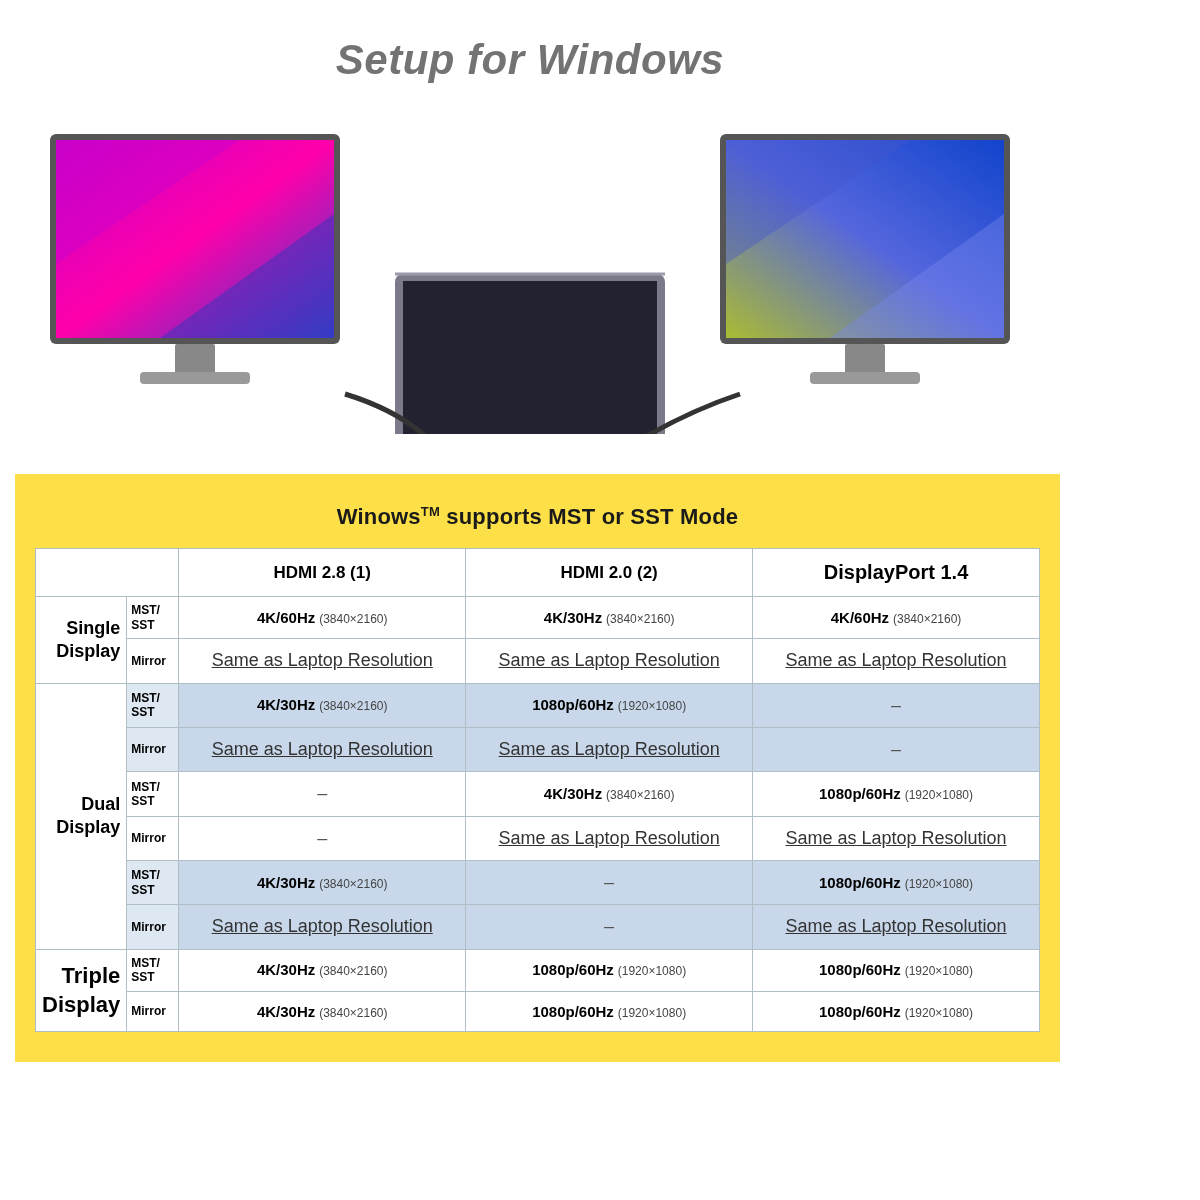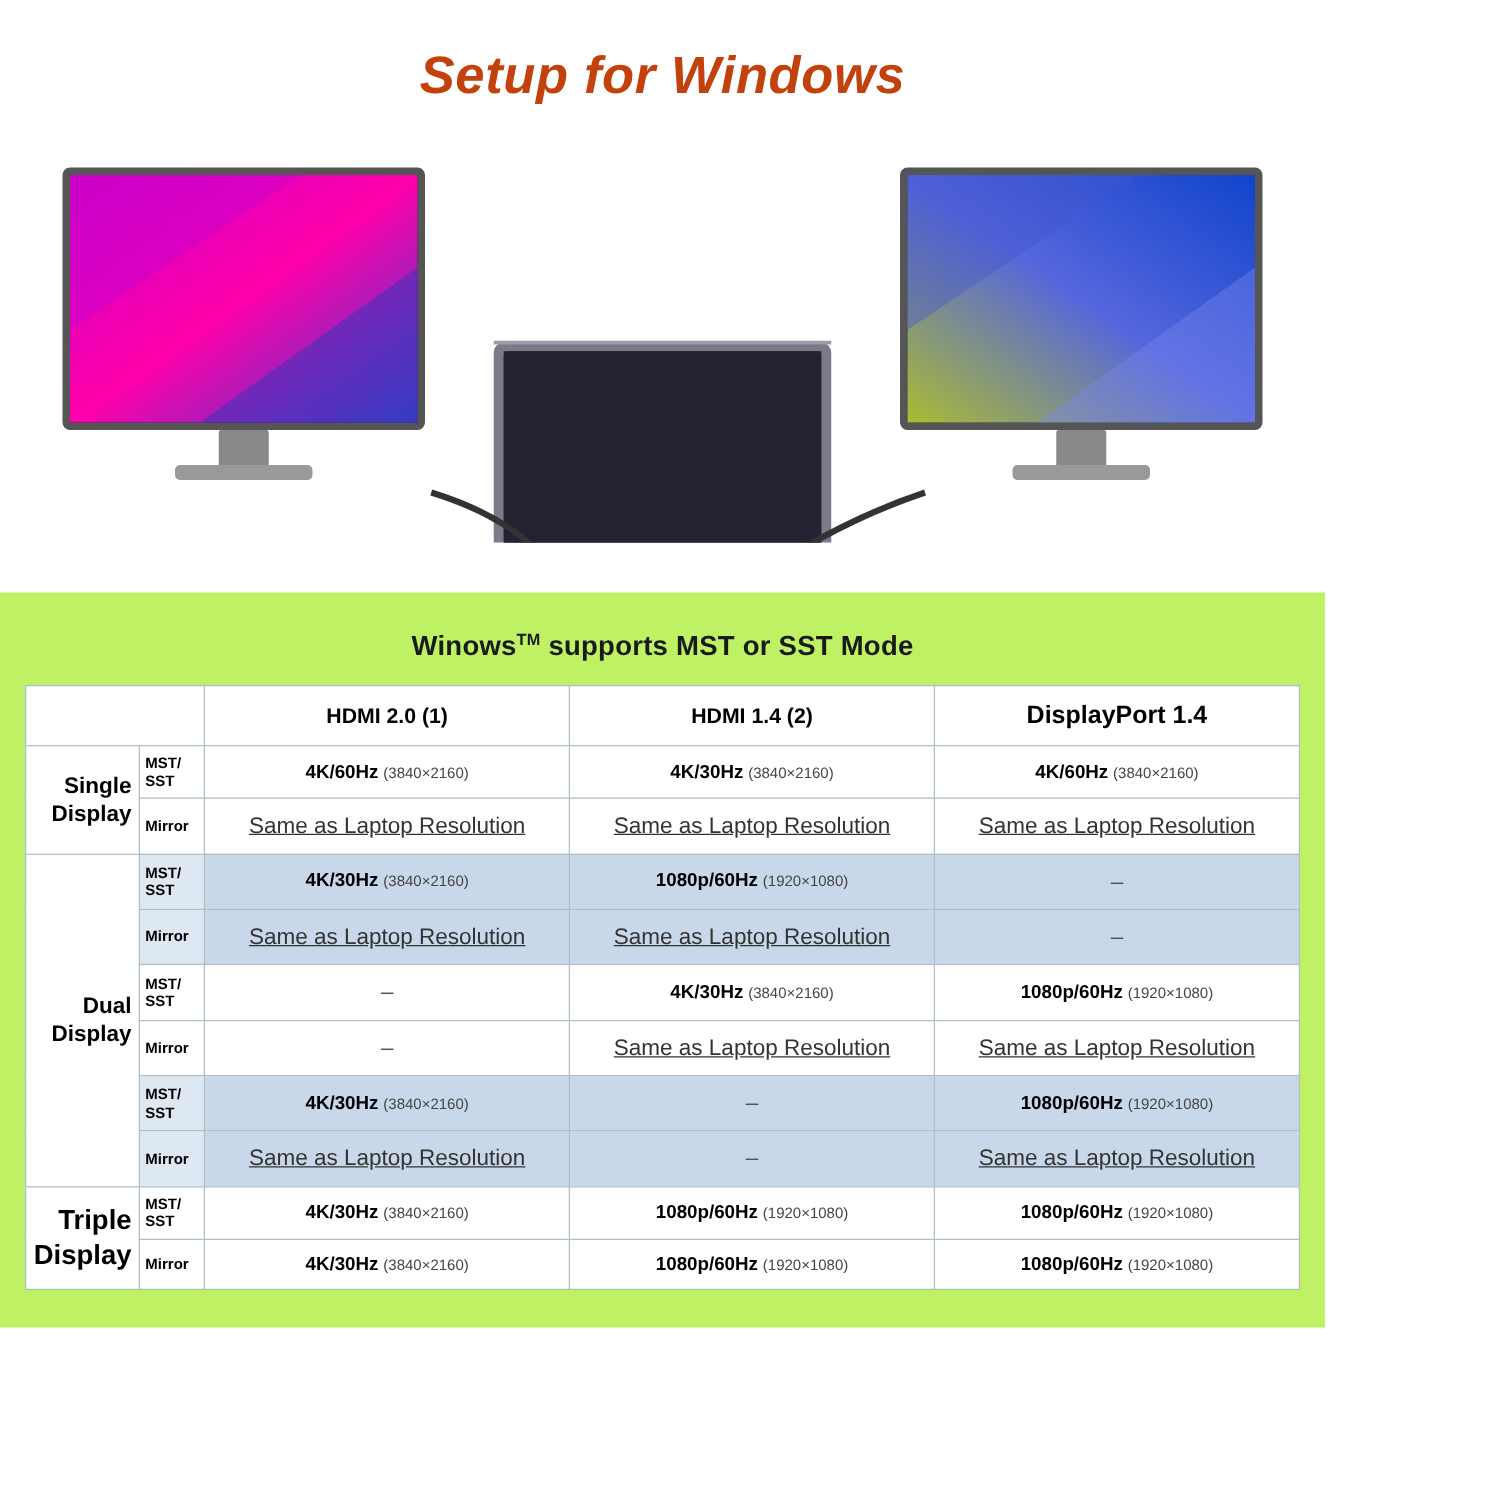--- a/index.html
+++ b/index.html
@@ -18,42 +18,43 @@
     }
 
     
     .header {
       text-align: center;
       padding: 36px 0 20px 0;
     }
     .page-title {
       font-size: 42px;
       font-weight: 800;
-      color: #c2410c;
+      color: #737373;
       font-style: italic;
       letter-spacing: 0.5px;
     }
 
     
     .monitor-section {
       background: #fff;
       display: flex;
       justify-content: center;
       align-items: flex-end;
       padding: 10px 30px 30px 30px;
       gap: 0;
       min-height: 340px;
       position: relative;
     }
 
     
     .table-section {
-      background: #bef264;
+      background: #fde047;
       padding: 30px 20px 30px 20px;
       margin-top: 10px;
+      margin-left: 15px;
     }
 
     .table-subtitle {
       text-align: center;
       font-size: 22px;
       font-weight: 700;
       color: #1a1a1a;
       margin-bottom: 18px;
       letter-spacing: 0.2px;
     }
@@ -223,22 +224,22 @@
 
   <div class="table-section">
     <div class="table-subtitle">
       <span>Winows</span><span class="tm">TM</span><span> supports MST or SST Mode</span>
     </div>
 
     <table>
       <thead>
         <tr>
           <th colspan="2" style="border:1px solid #b0bec5;"></th>
-          <th style="border:1px solid #b0bec5; font-weight:800; font-size:17px;">HDMI 2.0 (1)</th>
-          <th style="border:1px solid #b0bec5; font-weight:800; font-size:17px;">HDMI 1.4 (2)</th>
+          <th style="border:1px solid #b0bec5; font-weight:800; font-size:17px;">HDMI 2.8 (1)</th>
+          <th style="border:1px solid #b0bec5; font-weight:800; font-size:17px;">HDMI 2.0 (2)</th>
           <th style="border:1px solid #b0bec5; font-weight:800; font-size:20px;text-align:center;">DisplayPort 1.4</th>
         </tr>
       </thead>
       <tbody>
 
         <tr class="row-white">
           <td class="cat-cell" rowspan="2" style="font-size:18px; font-weight:800; width:90px;">Single<br>Display</td>
           <td class="mode-cell">MST/<br>SST</td>
           <td class="data-cell"><span class="res-main">4K/60Hz</span> <span class="res-sub">(3840×2160)</span></td>
           <td class="data-cell"><span class="res-main">4K/30Hz</span> <span class="res-sub">(3840×2160)</span></td>

